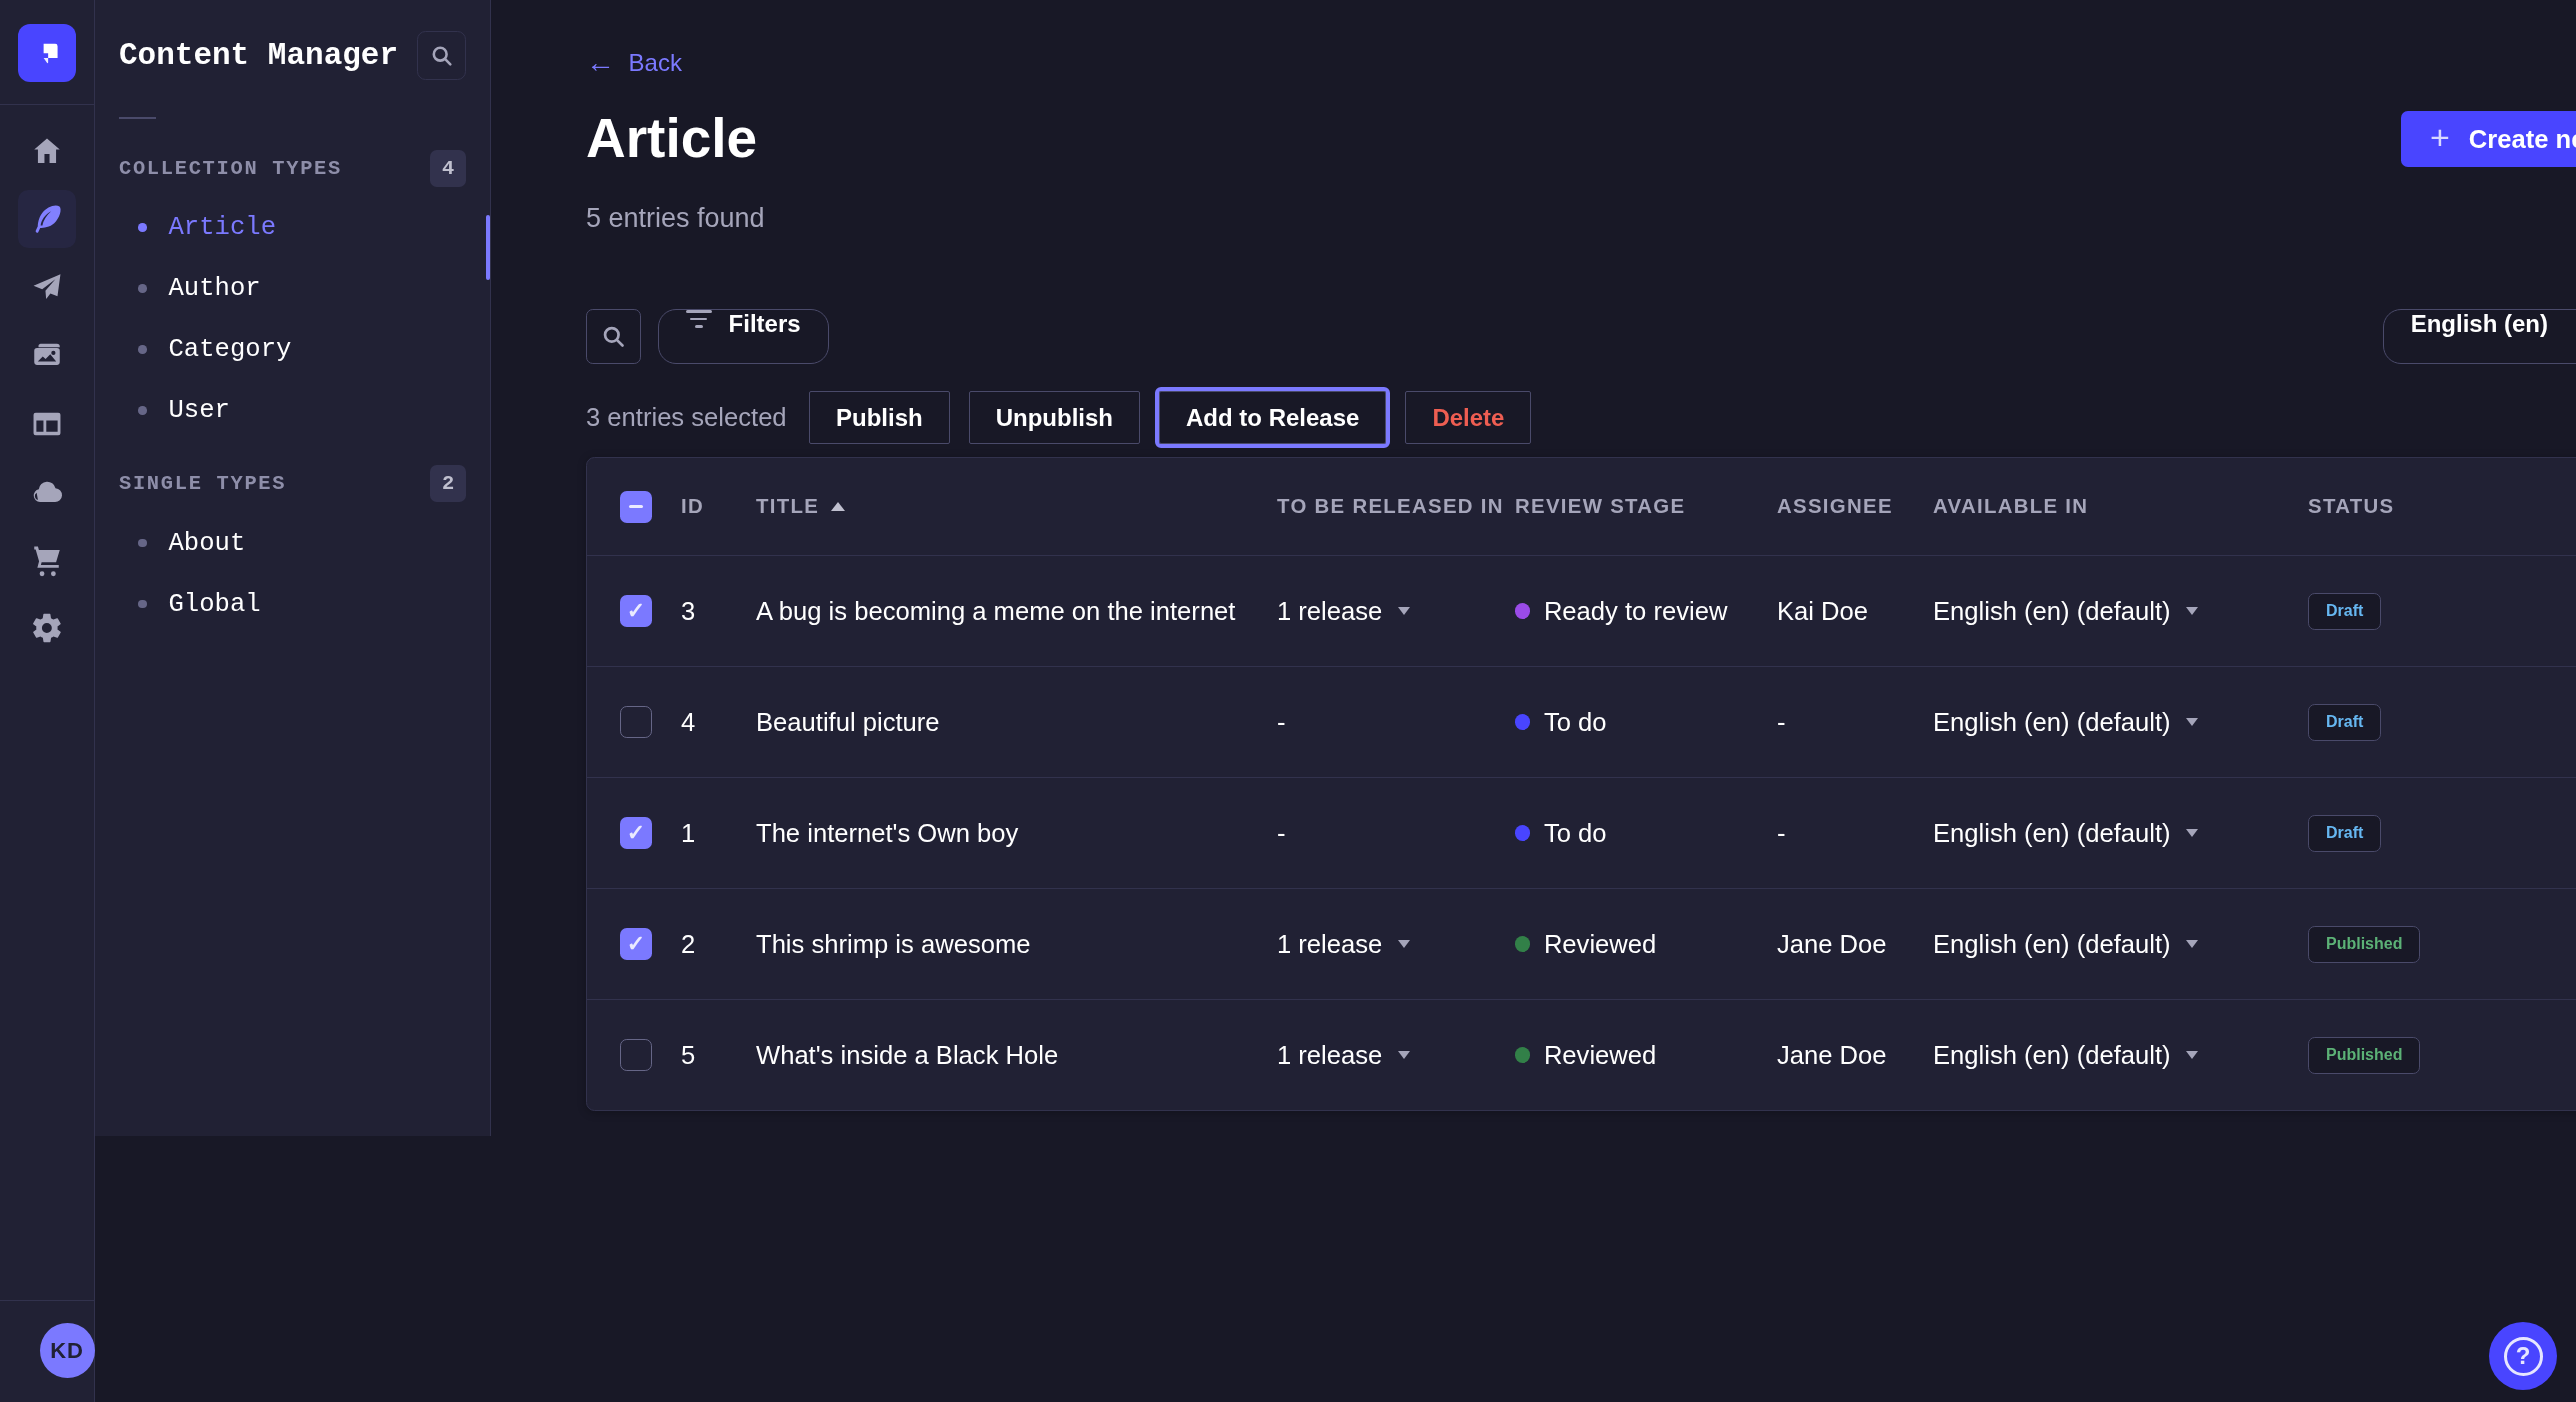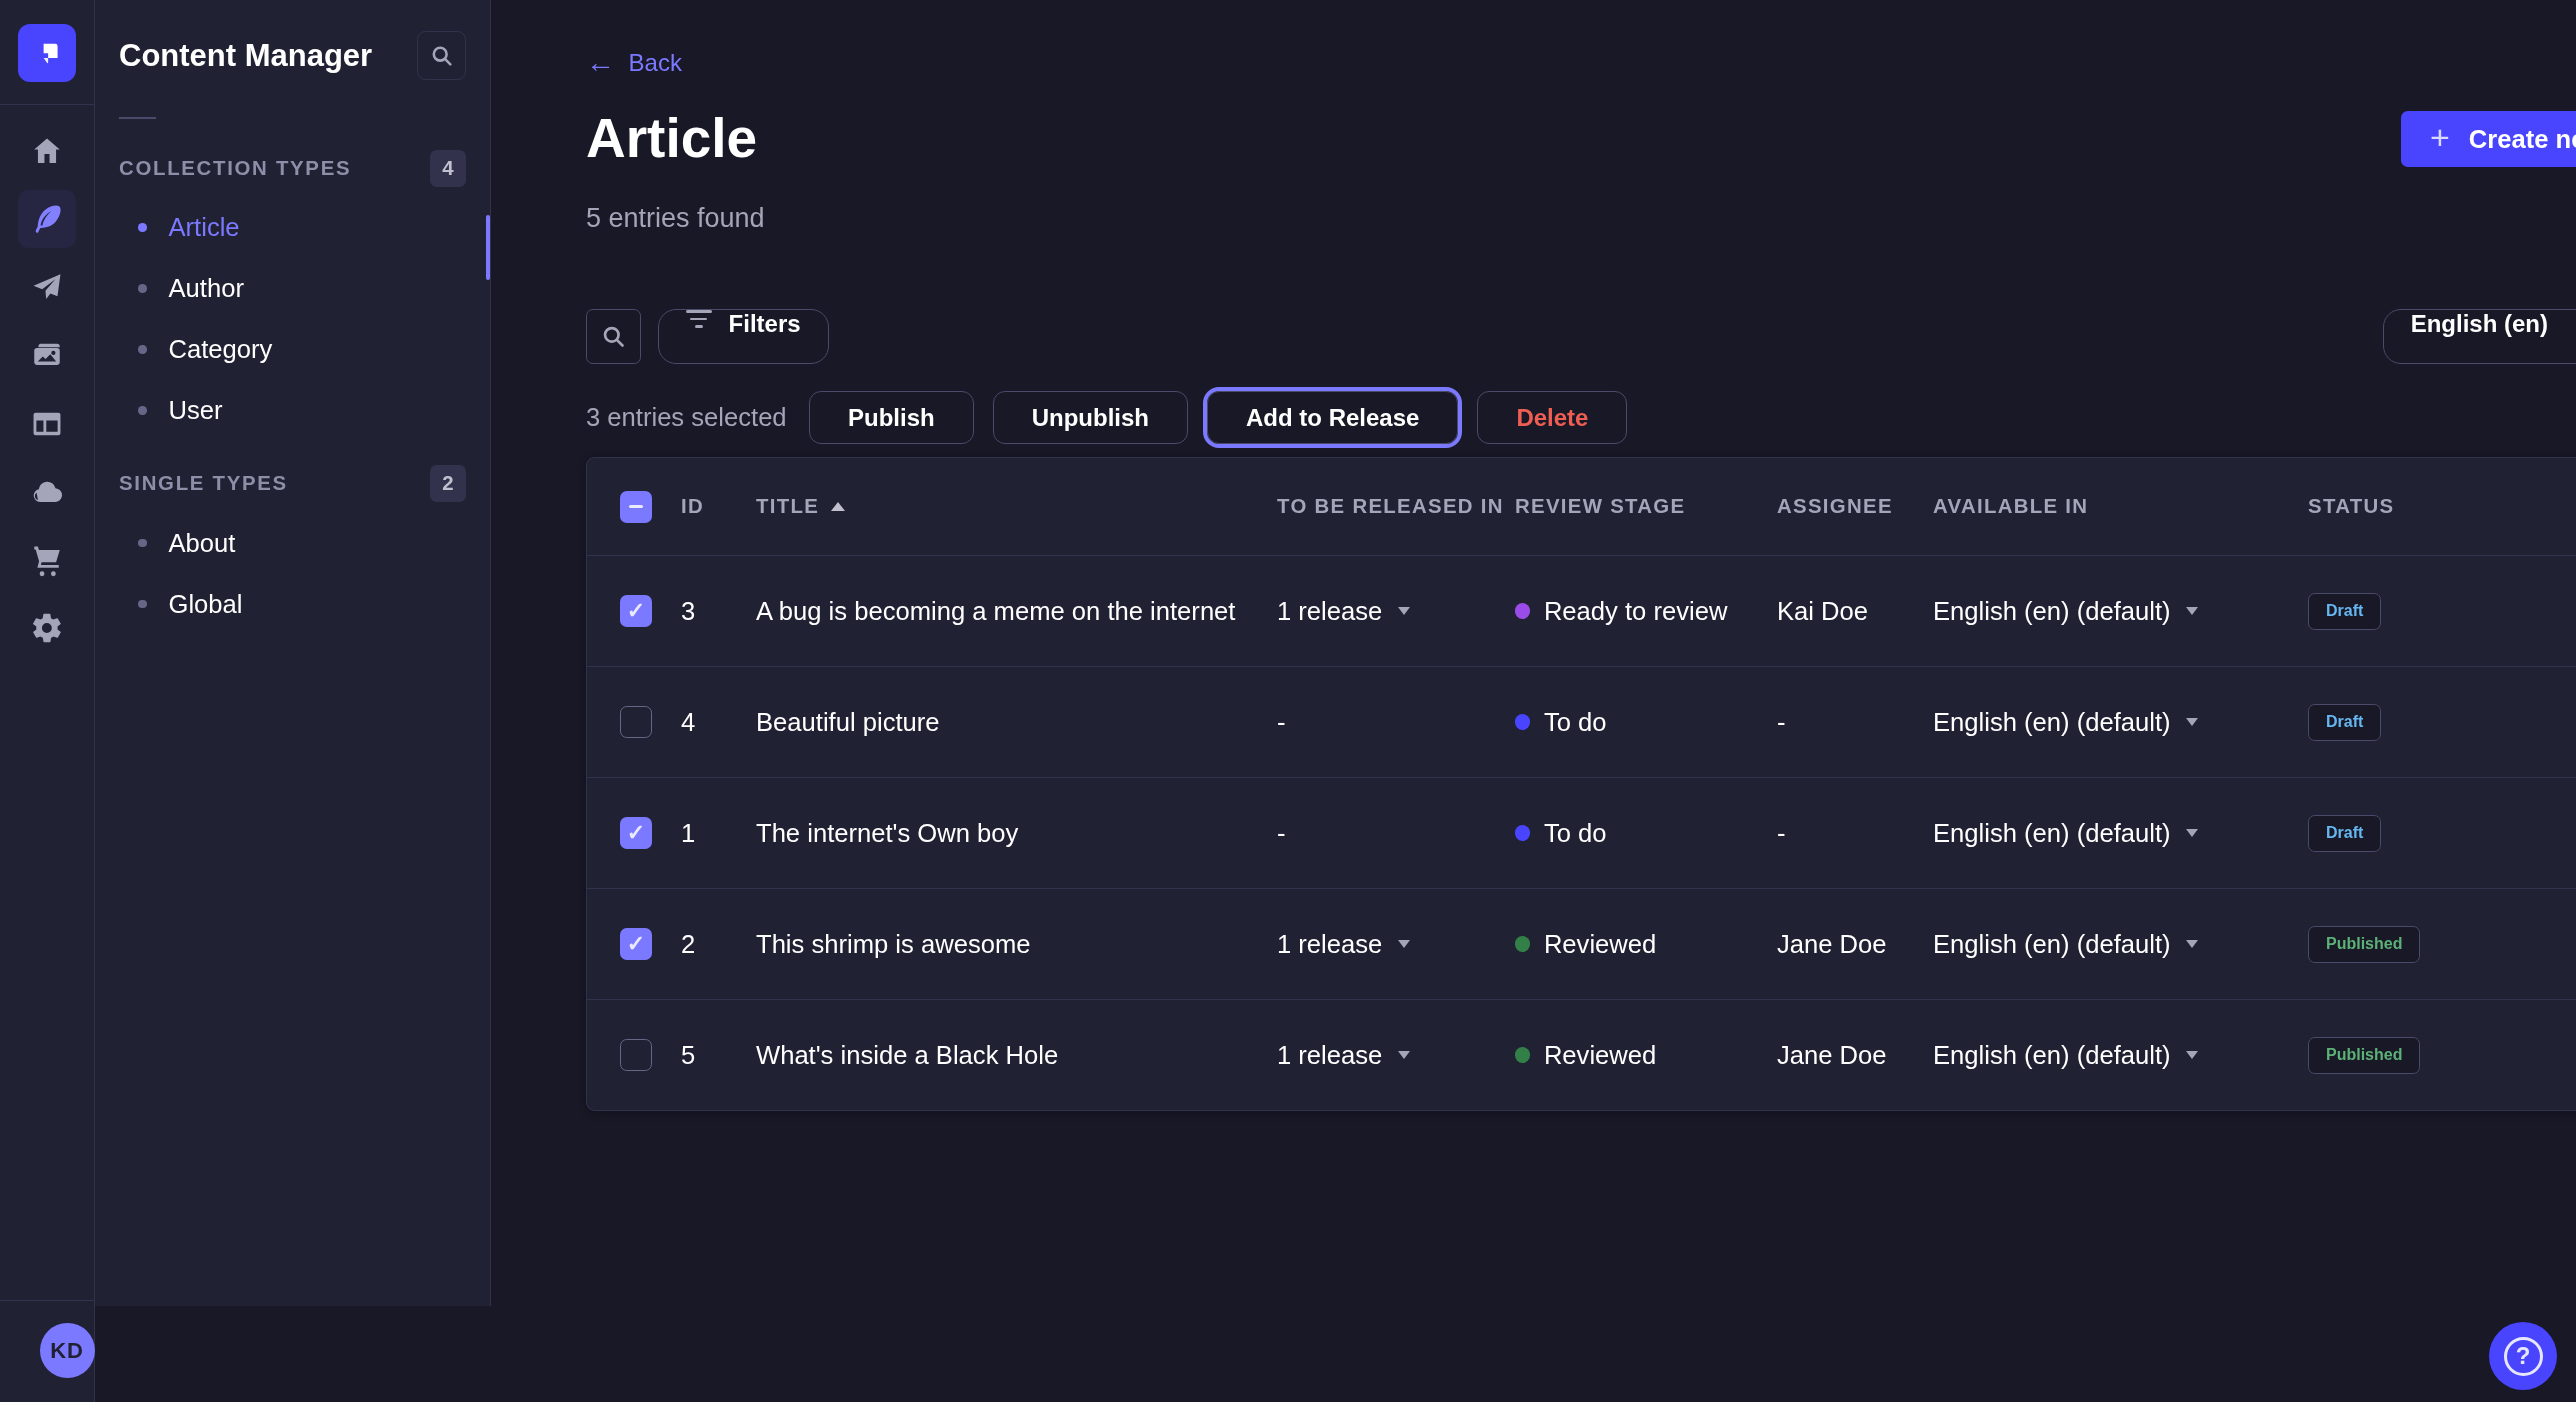--- a/index.html
+++ b/index.html
@@ -41,23 +41,23 @@
   .avatar {
     width:55px; height:55px; border-radius:50%;
     background:#7b79ff; color:#212134;
     font-size:22px; font-weight:700;
     display:flex; align-items:center; justify-content:center;
     cursor:pointer; letter-spacing:0.9px;
   }
 
   
   .sidebar {
-    width:396px; height:1306px; background:#212134;
+    width:396px; height:1136px; background:#212134;
     border-right:0.9px solid #32324d; flex-shrink:0;
-    padding:31px 24px 0 24px; position:relative;
+    padding:31px 24px 0 24px; position:relative;font-family:Liberation Mono, monospace;
   }
   .sidebar-head { display:flex; align-items:center; justify-content:space-between; }
   .sidebar-title { font-size:31px; font-weight:700; color:#ffffff; }
   .icon-sq-btn {
     width:49px; height:49px; border-radius:8.5px;
     background:transparent; border:0.9px solid #32324d;
     display:flex; align-items:center; justify-content:center; cursor:pointer;
   }
   .icon-sq-btn svg { width:25.6px; height:25.6px; stroke:#a5a5ba; fill:none; stroke-width:2.4; stroke-linecap:round; }
   .sidebar-rule { width:37px; height:1.7px; background:#4a4a6a; margin:37px 0 29px 0; }
@@ -128,21 +128,21 @@
   .caret-sm {
     width:0; height:0;
     border-left:6.8px solid transparent; border-right:6.8px solid transparent;
     border-top:8.5px solid #a5a5ba;
   }
 
   
   .selection-bar { margin-top:27px; display:flex; align-items:center; gap:19px; }
   .selection-text { font-size:25.6px; color:#a5a5ba; margin-right:3.4px; }
   .btn-ghost {
-    height:53px; padding:0 38px; border-radius:12px;
+    height:53px; padding:0 26px; border-radius:2px;
     background:transparent; border:0.9px solid #4a4a6a;
     color:#ffffff; font-size:24px; font-weight:600;
     font-family:"Liberation Sans", sans-serif; cursor:pointer;
   }
   .btn-ghost.focused { outline:4.3px solid #7b79ff; outline-offset:0; }
   .btn-ghost.danger { color:#ee5e52; }
 
   
   .table-card {
     margin-top:13px; width:2118px;

